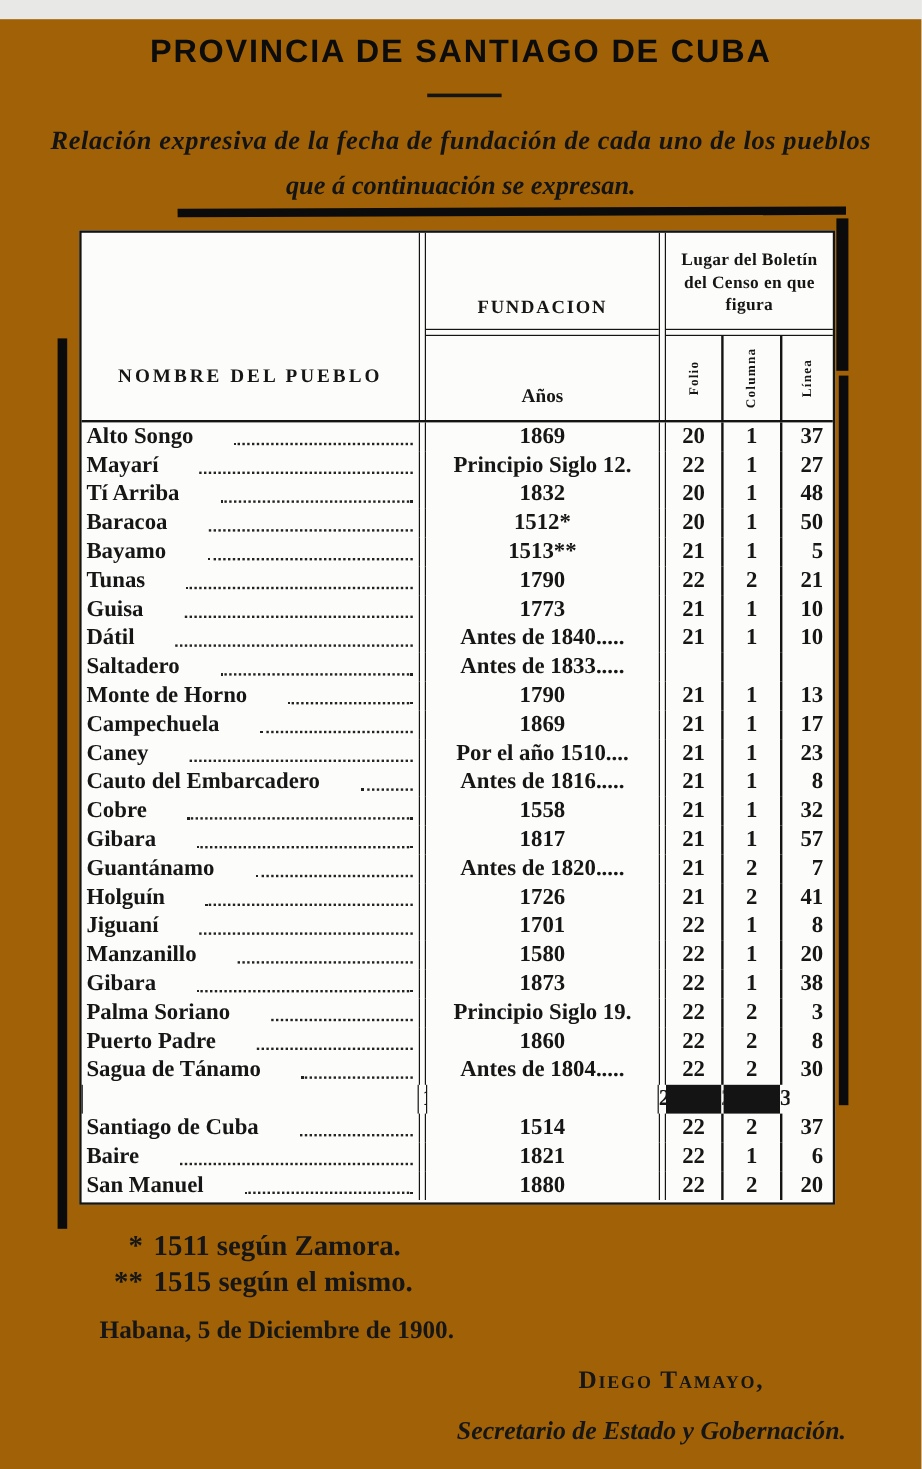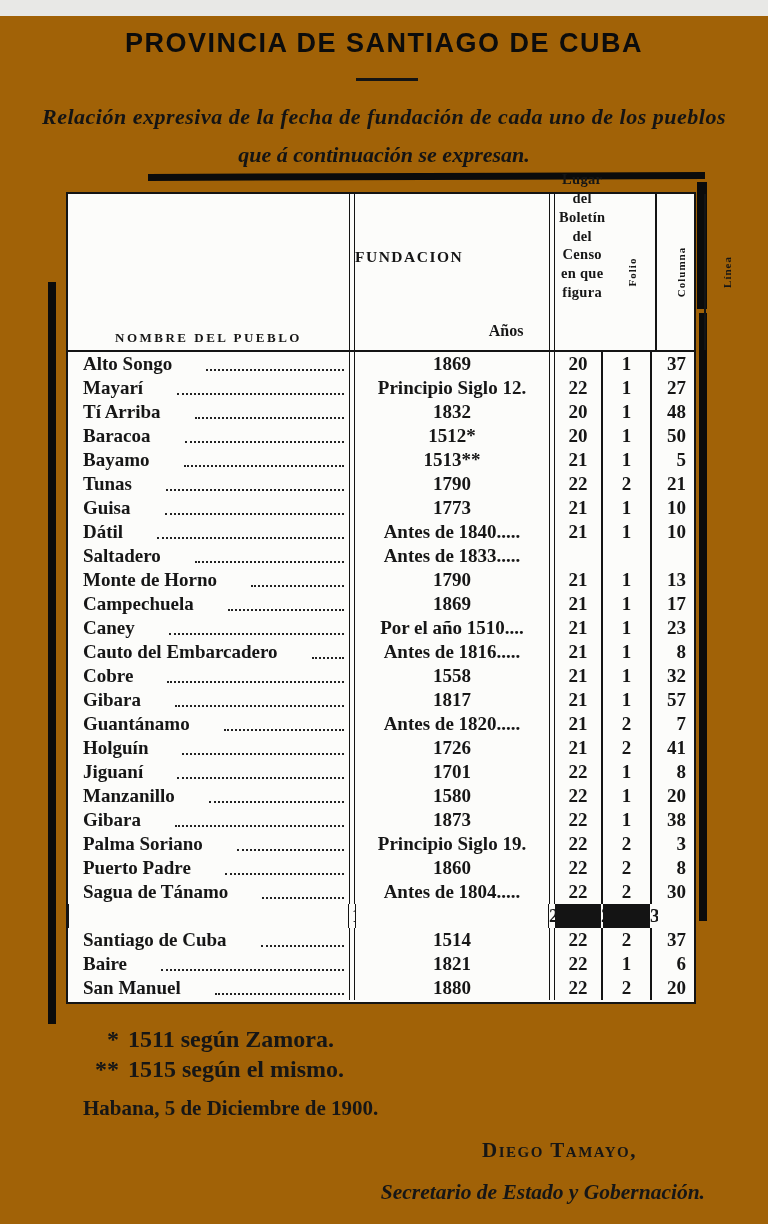--- a/index.html
+++ b/index.html
@@ -54,24 +54,24 @@
   .thead { height:158px; border-bottom:2px solid #141414; }
   .vdd {
     border-left:1.6px solid #141414;
     border-right:1.6px solid #141414;
     height:100%;
   }
   .v1 { background:#141414; height:100%; }
 
   .h-name {
     display:flex; align-items:flex-end; justify-content:center;
-    padding-bottom:4px;
-    font-weight:bold; font-size:13px; letter-spacing:2.5px;
-  }
-  .h-stack { display:flex; flex-direction:row; height:100%; }
+    padding-bottom:27px;
+    font-weight:bold; font-size:16px; letter-spacing:2.5px;
+  }
+  .h-stack { display:flex; flex-direction:column; height:100%; }
   .h-top {
     height:80px; display:flex; align-items:flex-end; justify-content:center;
     padding-bottom:8px;
     font-weight:bold; font-size:15.5px; letter-spacing:1.5px;
   }
   .h-lugar-top {
     height:80px; display:flex; align-items:center; justify-content:center;
     text-align:center; padding:6px 4px 2px 4px;
     font-weight:bold; font-size:14.5px; line-height:1.3; letter-spacing:0.3px;
   }
@@ -83,21 +83,21 @@
   }
   .h-sub { flex:1; display:grid; grid-template-columns:46px 2px 47px 2px 42px; }
   .rot-cell { display:flex; align-items:center; justify-content:center; overflow:hidden; }
   .rot-cell span {
     transform:rotate(-90deg); white-space:nowrap;
     font-weight:bold; font-size:11px; letter-spacing:1px;
   }
 
   .trow { height:24px; }
   .cell { font-weight:bold; font-size:19px; line-height:24px; white-space:nowrap; overflow:hidden; }
-  .cell.name { display:flex; padding-left:15px;gap:28px; }
+  .cell.name { display:flex; padding-left:4px;gap:28px; }
   .cell.name .nm { flex:0 0 auto; }
   .leader {
     flex:1 1 auto; align-self:flex-end;
     border-bottom:2.6px dotted #222;
     margin:0 5px 5px 6px; min-width:6px;
   }
   .cell.anos   { text-align:center; padding:0 3px; }
   .cell.folio  { text-align:center; }
   .cell.colna  { text-align:center; }
   .cell.linea  { text-align:right; padding-right:8px; }

